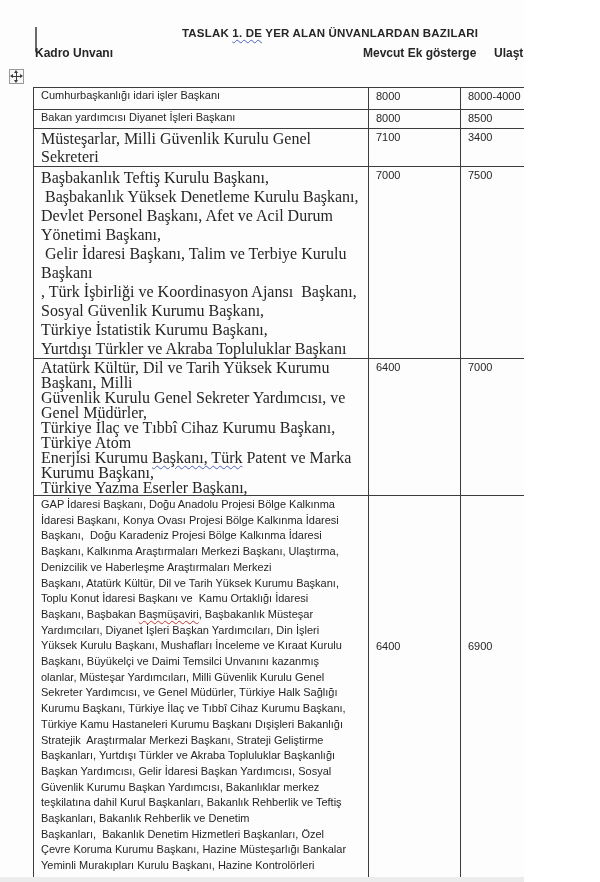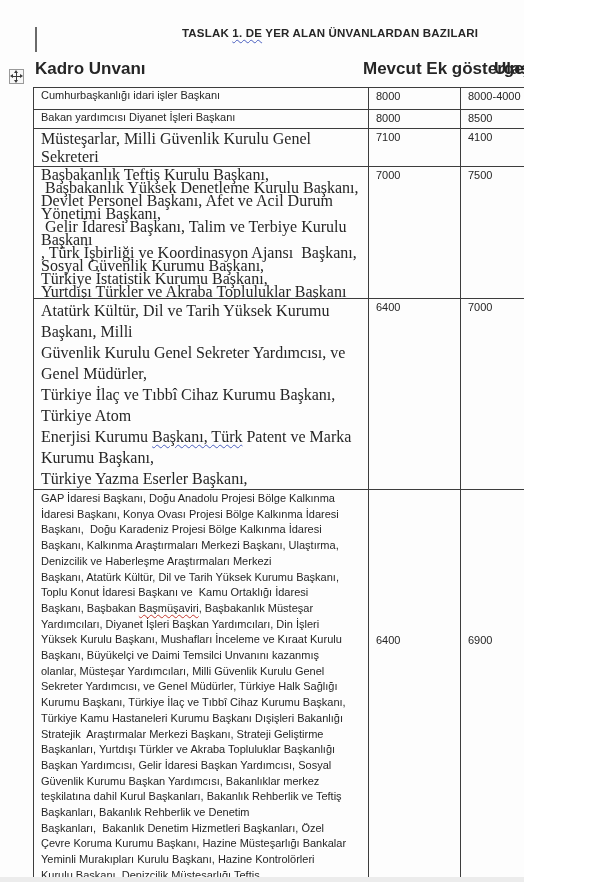--- a/index.html
+++ b/index.html
@@ -8,21 +8,21 @@
     font-family:"Liberation Sans", sans-serif; color:#262626; overflow:hidden;
   }
   .text-cursor {
     position:absolute; left:35px; top:27px; width:2px; height:25px; background:#6a6a6a;
   }
   .doc-title {
     position:absolute; top:27px; left:60px; width:540px; text-align:center;
     font-size:11.5px; font-weight:bold; letter-spacing:0.2px; white-space:pre;
   }
   .col-header {
-    position:absolute; top:59px; font-size:17px; font-weight:bold; white-space:pre;
+    position:absolute; top:46px; font-size:12px; font-weight:bold; white-space:pre;
   }
   .ch1 { left:35px; } .ch2 { left:363px; } .ch3 { left:494px; }
 
   
   .move-handle {
     position:absolute; left:9px; top:69px; width:15px; height:15px;
     border:1px solid #9a9a9a; background:#f7f7f7; box-sizing:border-box; cursor:move;
   }
   .mh-h { position:absolute; left:2px; right:2px; top:6px; height:1px; background:#3a3a3a; }
   .mh-v { position:absolute; top:2px; bottom:2px; left:6px; width:1px; background:#3a3a3a; }
@@ -39,22 +39,22 @@
   .doc-table td {
     border:1px solid #3d3d3d; vertical-align:top; overflow:hidden; box-sizing:border-box;
   }
   .c-unvan { padding:1px 4px 0 7px; white-space:pre-wrap; }
   .c-val   { padding:2px 4px 0 7px; font-family:"Liberation Sans", sans-serif; font-size:11px; white-space:pre;margin-left:30px; }
   .font-sans  { font-family:"Liberation Sans", sans-serif; font-size:11px; }
   .font-serif { font-family:"Liberation Serif","DejaVu Serif", serif; font-size:16px; }
   tr.r1 { height:22px; }
   tr.r2 { height:19px; }
   tr.r3 { height:19px; }
-  tr.r4 { height:115px; } .r4 .c-unvan { line-height:13px; }
-  tr.r5 { height:70px;  } .r5 .c-unvan { line-height:21px;font-family:Liberation Serif, serif; }
+  tr.r4 { height:115px; } .r4 .c-unvan { line-height:19px; }
+  tr.r5 { height:70px;  } .r5 .c-unvan { line-height:15px;font-family:Liberation Serif, serif; }
   tr.r6 { height:505px; } .r6 .c-unvan { line-height:15.7px; }
   .r6 .c-val { padding-top:144px; }
   tr.r7 { height:20px; }
 
   .sq-blue {
     text-decoration-line:underline; text-decoration-style:wavy;
     text-decoration-color:var(--grammar-underline,#4a5fc0);
     text-decoration-thickness:1px; text-underline-offset:2px;
   }
   .sq-red {
@@ -99,21 +99,21 @@
         <td class="c-val">8000-4000 arası</td>
       </tr>
       <tr class="r2">
         <td class="c-unvan font-sans">Bakan yardımcısı Diyanet İşleri Başkanı</td>
         <td class="c-val">8000</td>
         <td class="c-val">8500</td>
       </tr>
       <tr class="r3">
         <td class="c-unvan font-serif">Müsteşarlar, Milli Güvenlik Kurulu Genel Sekreteri</td>
         <td class="c-val">7100</td>
-        <td class="c-val">4100</td>
+        <td class="c-val">3400</td>
       </tr>
       <tr class="r4">
         <td class="c-unvan font-serif">Başbakanlık Teftiş Kurulu Başkanı,
  Başbakanlık Yüksek Denetleme Kurulu Başkanı,
 Devlet Personel Başkanı, Afet ve Acil Durum Yönetimi Başkanı,
  Gelir İdaresi Başkanı, Talim ve Terbiye Kurulu Başkanı
 , Türk İşbirliği ve Koordinasyon Ajansı  Başkanı,
 Sosyal Güvenlik Kurumu Başkanı,
 Türkiye İstatistik Kurumu Başkanı,
 Yurtdışı Türkler ve Akraba Topluluklar Başkanı</td>

